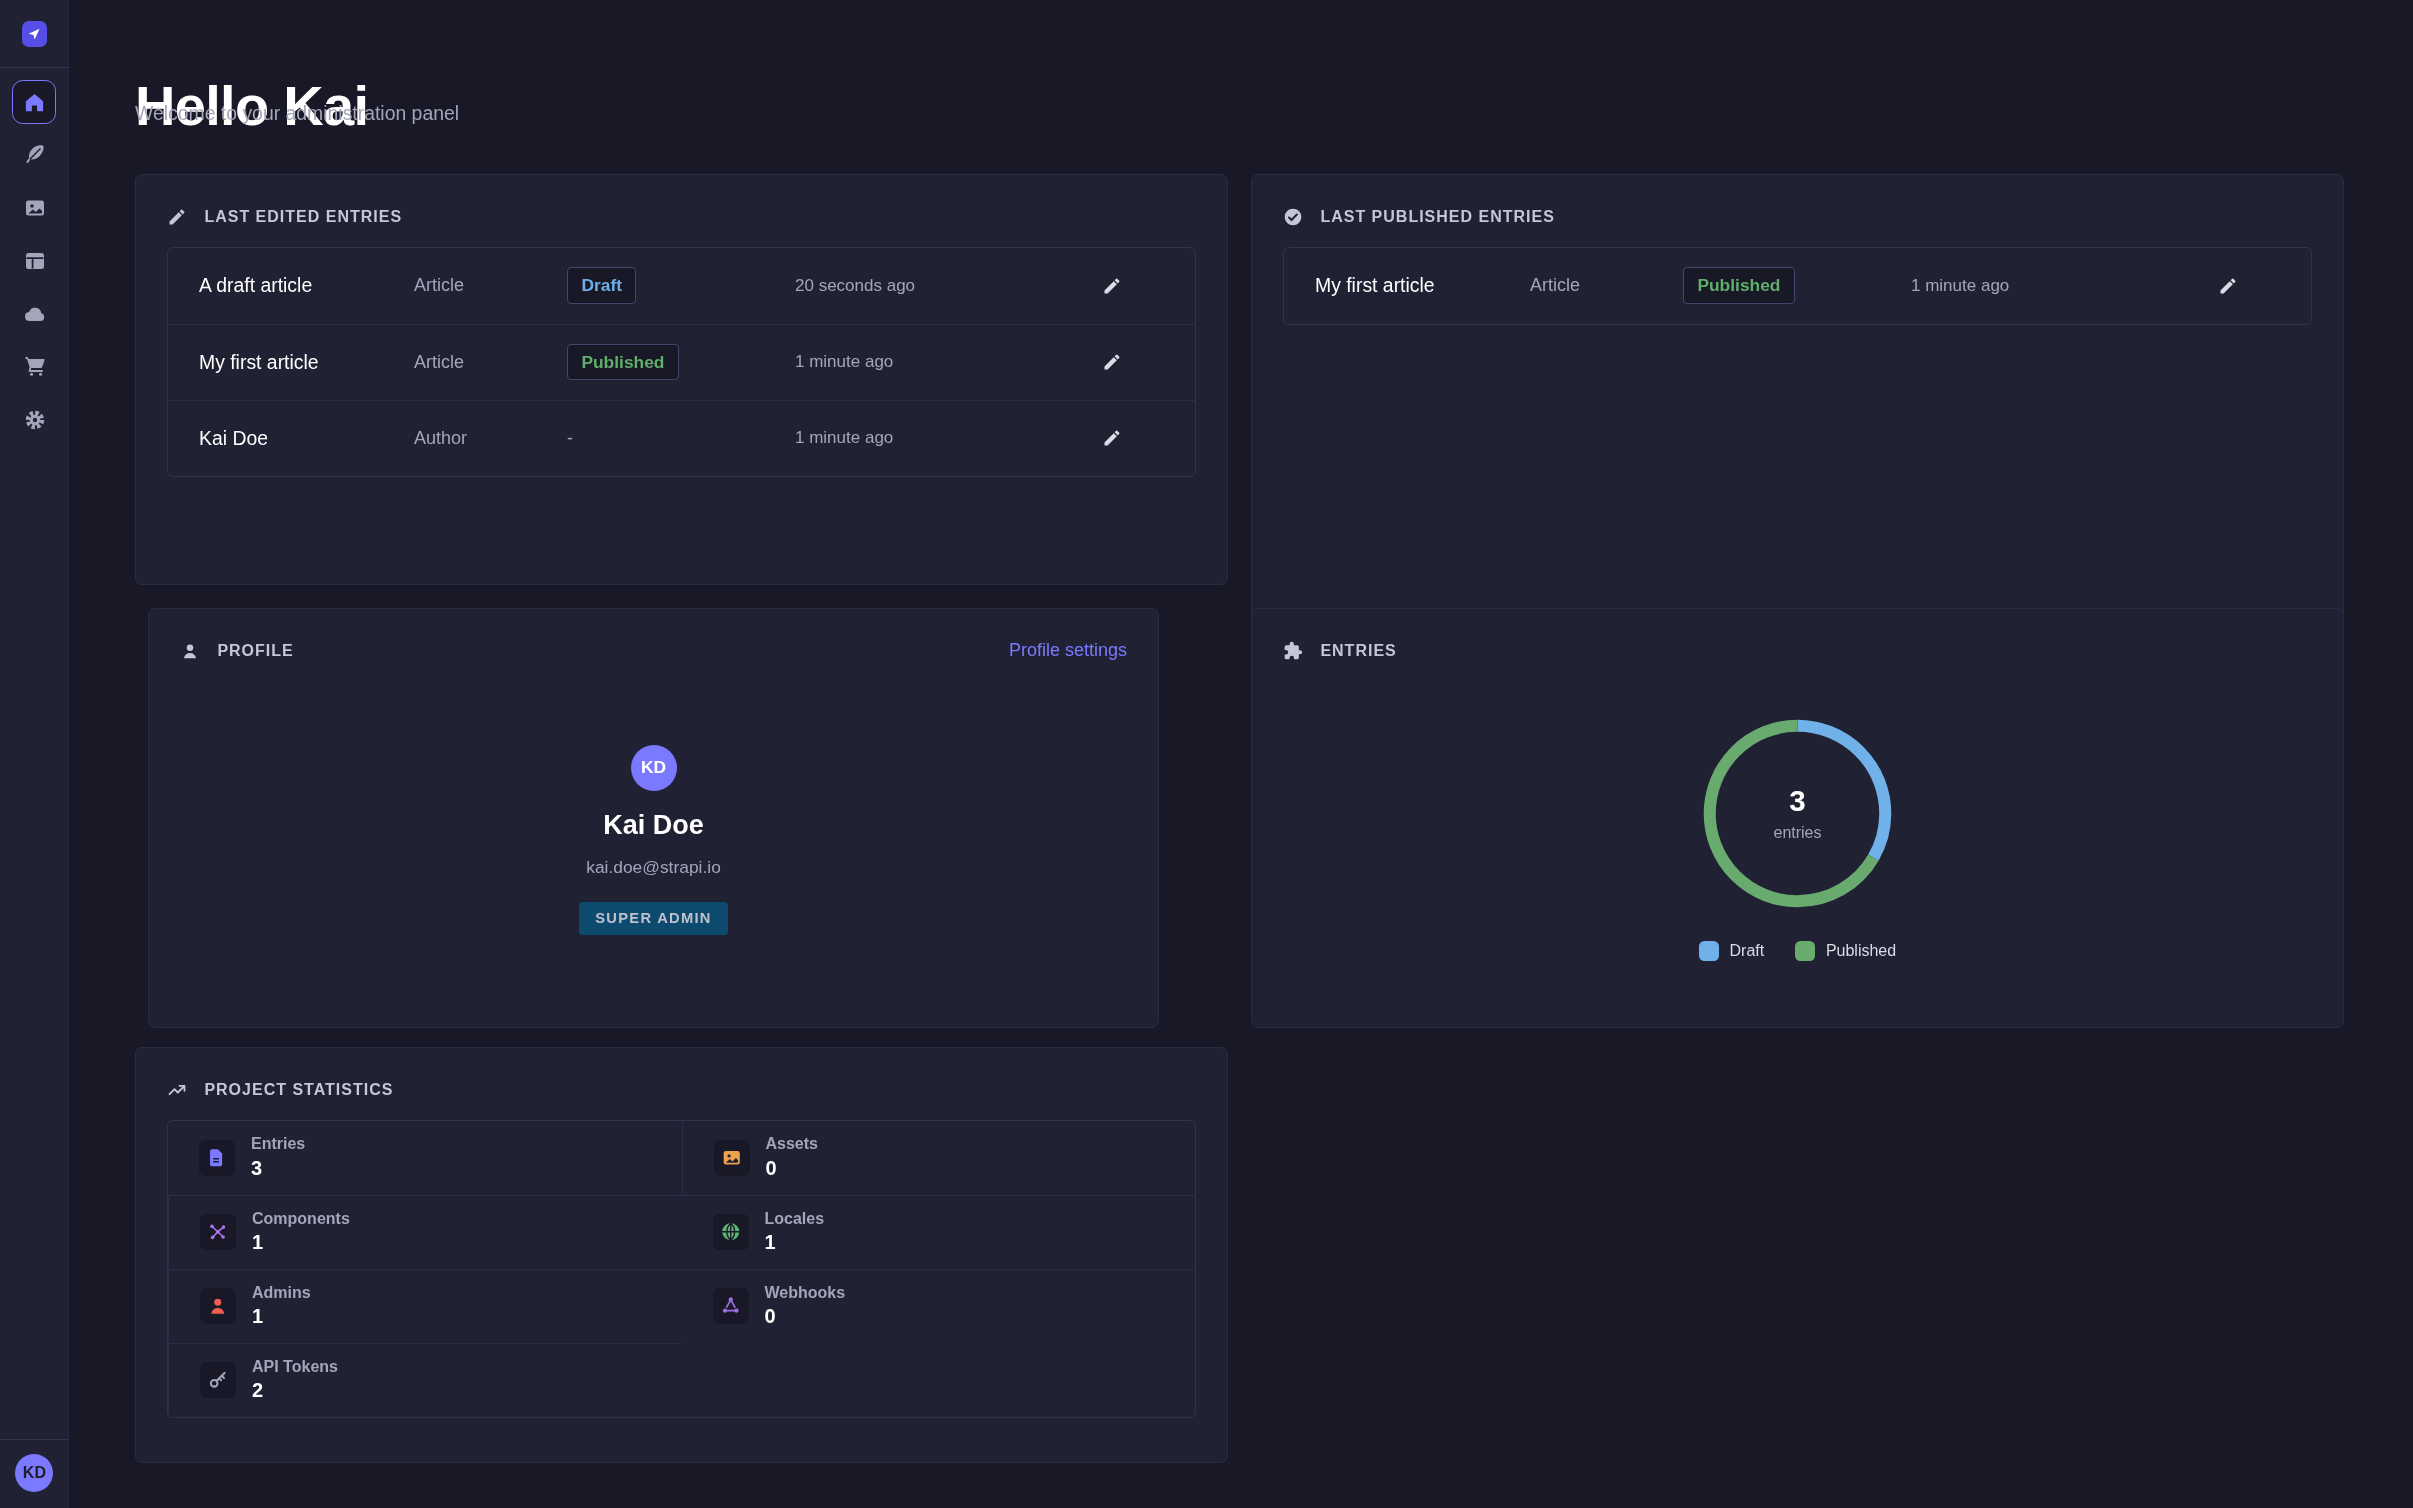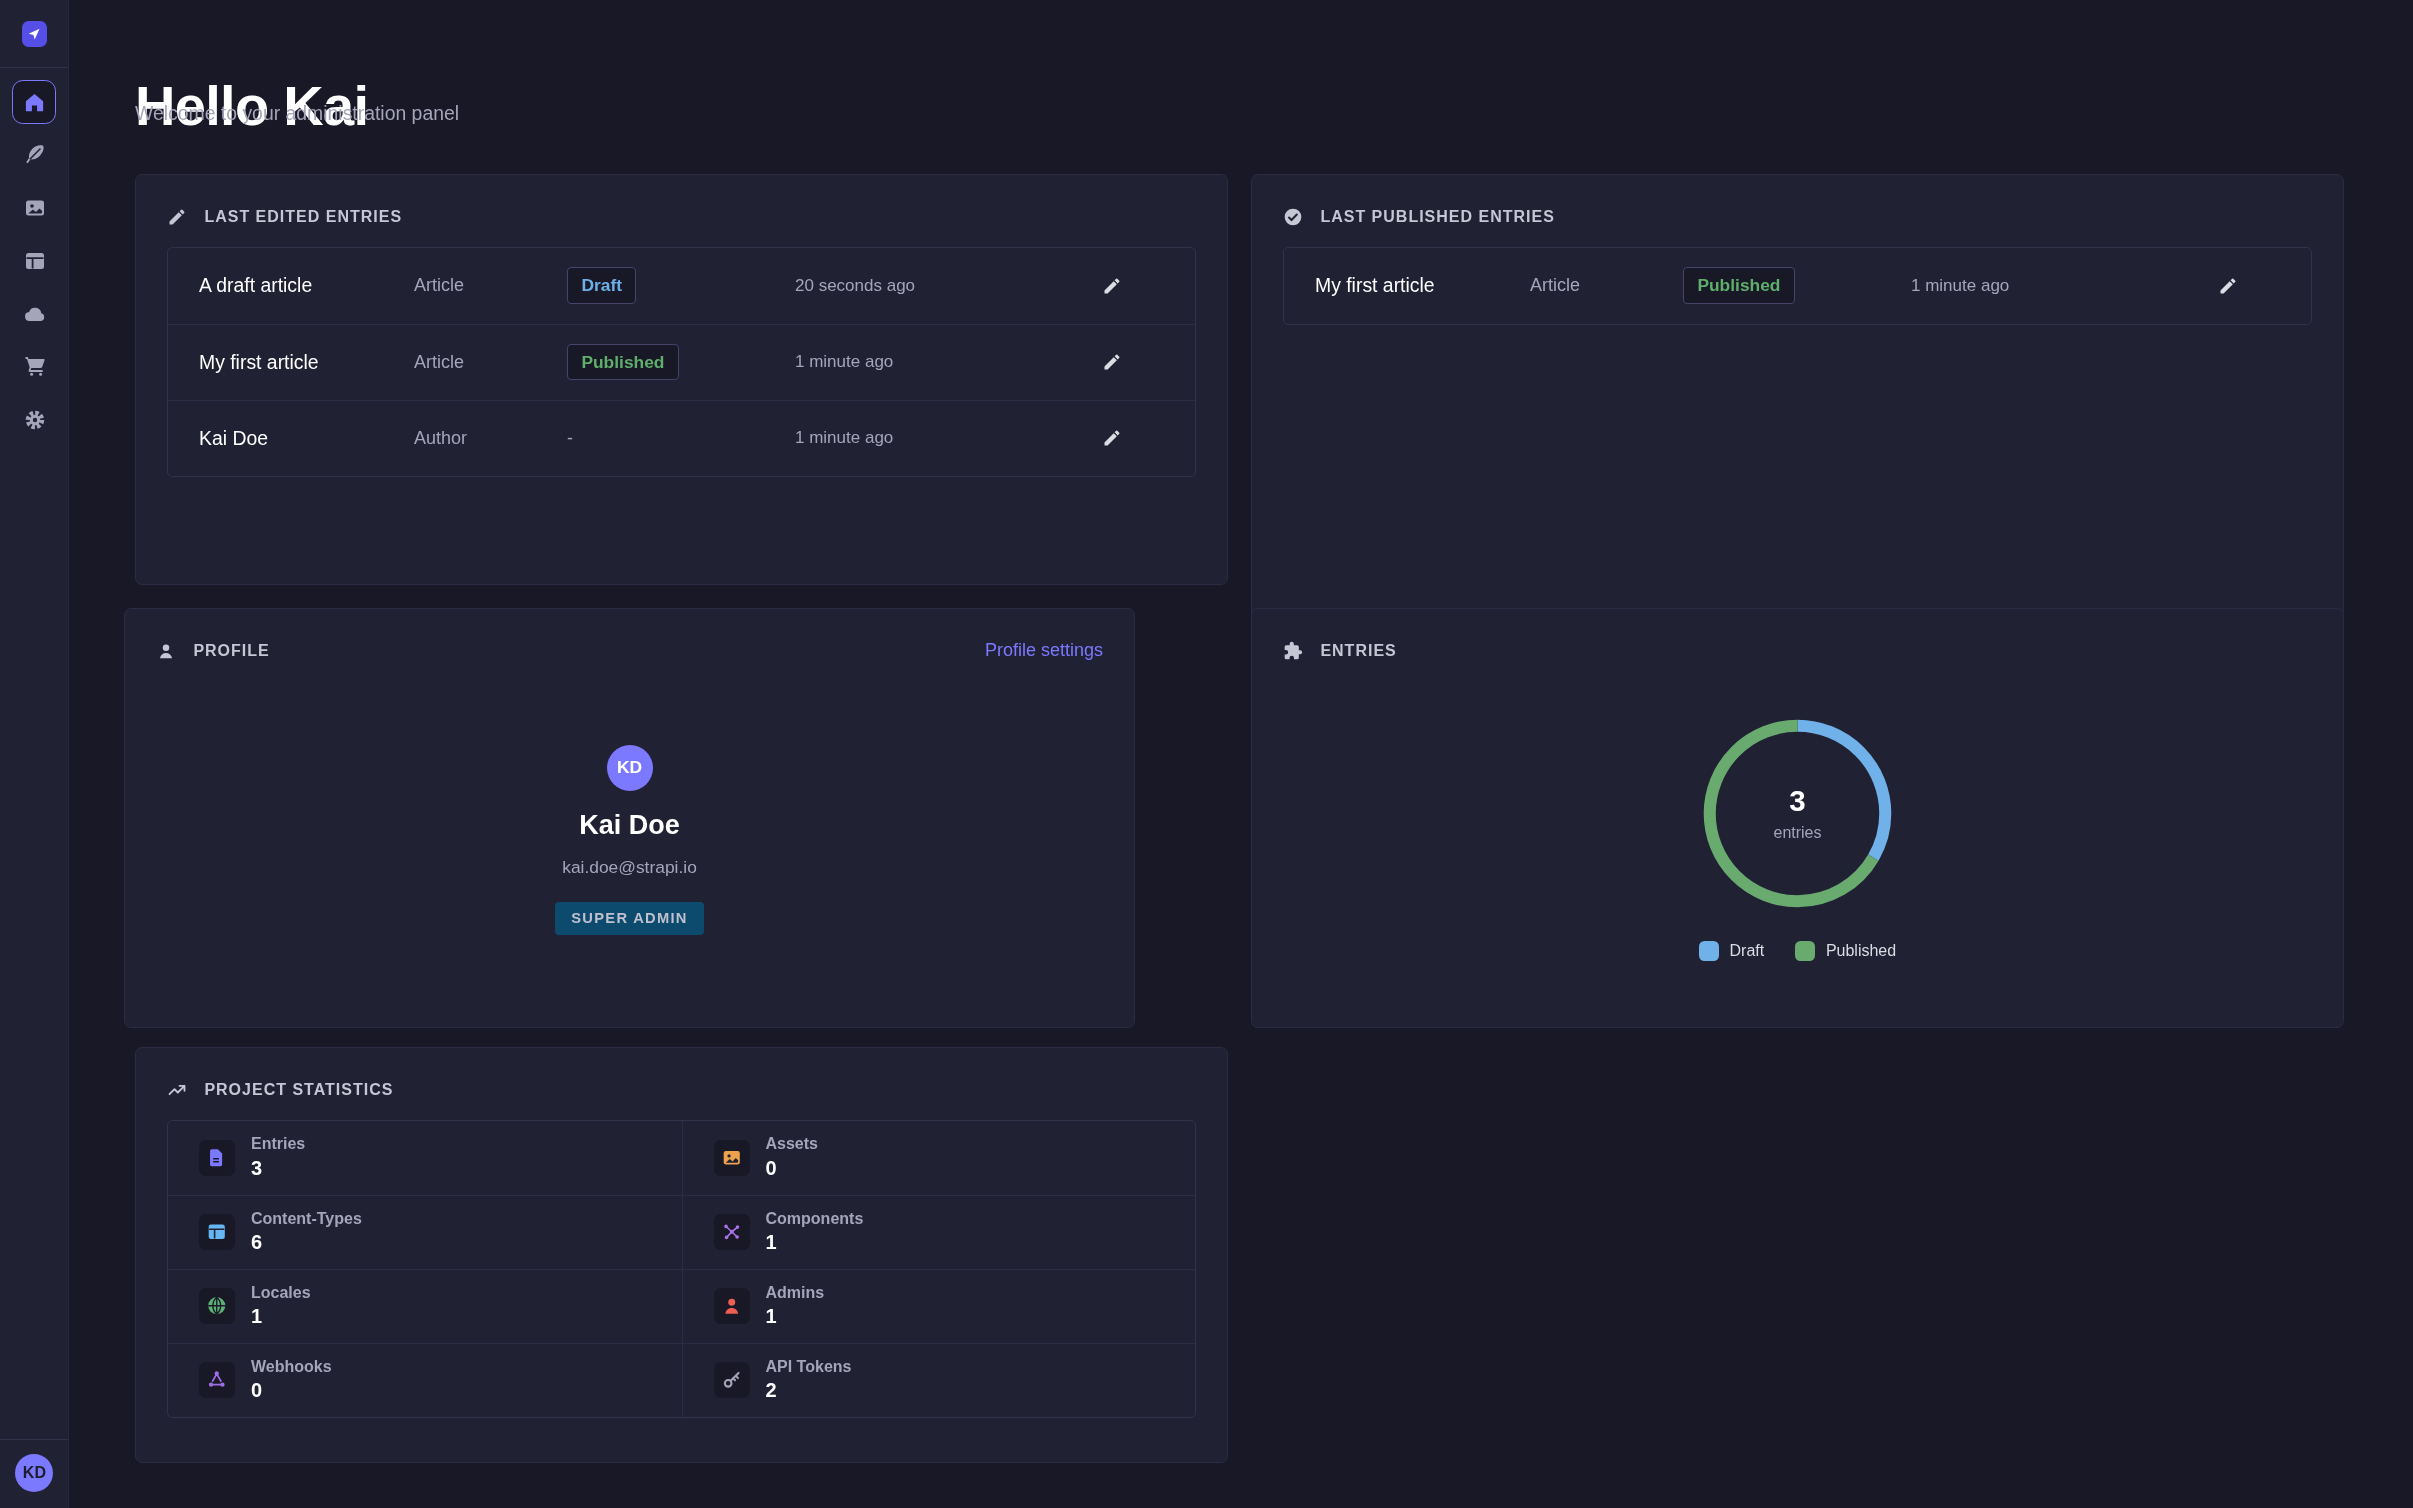--- a/index.html
+++ b/index.html
@@ -26,21 +26,21 @@
 
   
   .page-title{position:absolute;left:135px;top:35px;font-size:56px;font-weight:700;color:#ffffff;letter-spacing:-0.7px;}
   .page-subtitle{position:absolute;left:135px;top:102px;font-size:19.4px;color:#a5a5ba;}
 
   
   .card{position:absolute;background:#212134;border:0.7px solid #2b2b44;border-radius:7px;
         box-sizing:border-box;padding:31px;}
   #card-last-edited   {left:135px; top:174px; width:1093px;height:411px;}
   #card-last-published{left:1251px;top:174px; width:1093px;height:510px;}
-  #card-profile       {left:124px; top:608px; width:1011px;height:420px;}
+  #card-profile       {left:148px; top:608px; width:1011px;height:420px;}
   #card-entries       {left:1251px;top:608px; width:1093px;height:420px;}
   #card-stats         {left:135px; top:1047px;width:1093px;height:416px;}
 
   .card-header{display:flex;align-items:center;gap:17.4px;height:21.5px;}
   .card-header.spread{justify-content:space-between;}
   .hgroup{display:flex;align-items:center;gap:17.4px;}
   .hicon{width:20px;height:20px;color:#c6c6d4;flex:0 0 auto;display:flex;}
   .hicon svg{width:20px;height:20px;}
   .card-title{font-size:16px;font-weight:600;letter-spacing:1px;color:#c6c6d4;}
   .link{font-size:18px;color:#7b79ff;text-decoration:none;}
@@ -375,31 +375,20 @@
             <svg viewBox="0 0 24 24" fill="currentColor">
               <use href="#i-images"></use>
             </svg>
           </span>
         <span class="stat-text">
             <span class="stat-label">Assets</span>
             <span class="stat-value">0</span>
           </span>
       </div>
 
-      <div class="stat-cell bt">
-        <span class="stat-tile" style="color: rgb(102, 183, 241);">
-            <svg viewBox="0 0 24 24" fill="currentColor">
-              <use href="#i-layout"></use>
-            </svg>
-          </span>
-        <span class="stat-text">
-            <span class="stat-label">Content-Types</span>
-            <span class="stat-value">6</span>
-          </span>
-      </div>
       <div class="stat-cell bt bl">
         <span class="stat-tile" style="color: rgb(172, 115, 232);">
             <svg viewBox="0 0 24 24" fill="currentColor">
               <use href="#i-components"></use>
             </svg>
           </span>
         <span class="stat-text">
             <span class="stat-label">Components</span>
             <span class="stat-value">1</span>
           </span>

